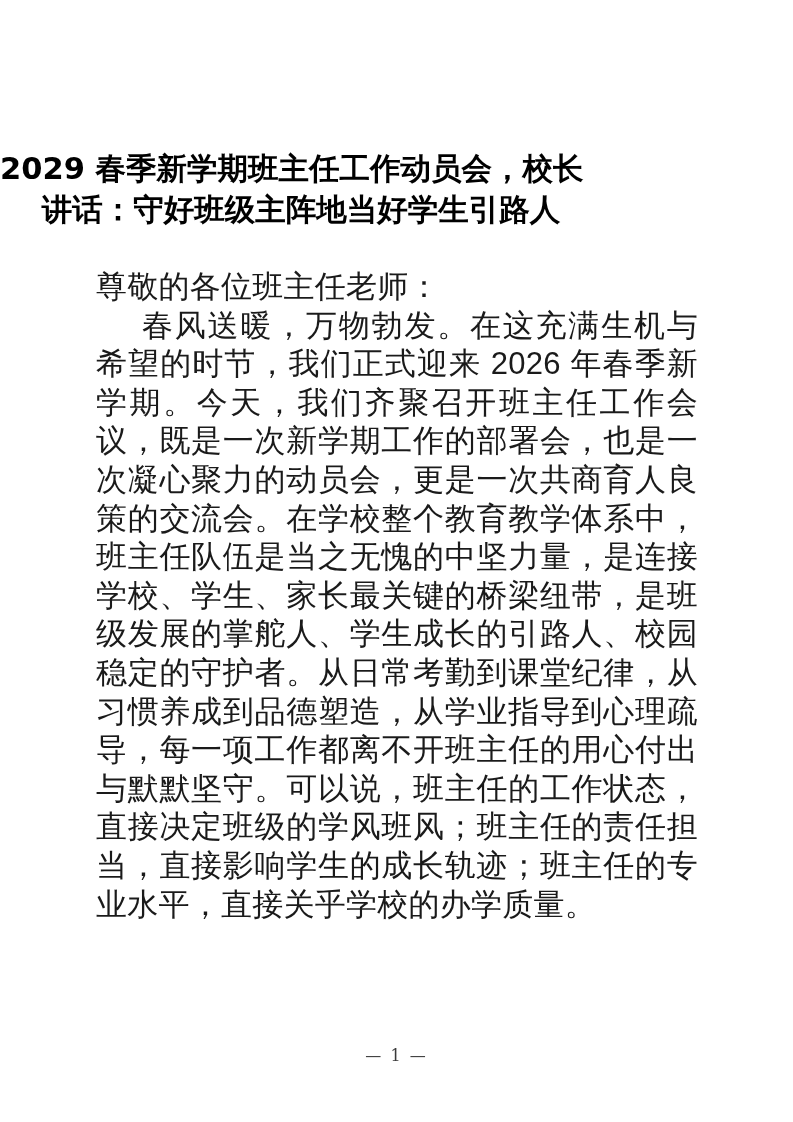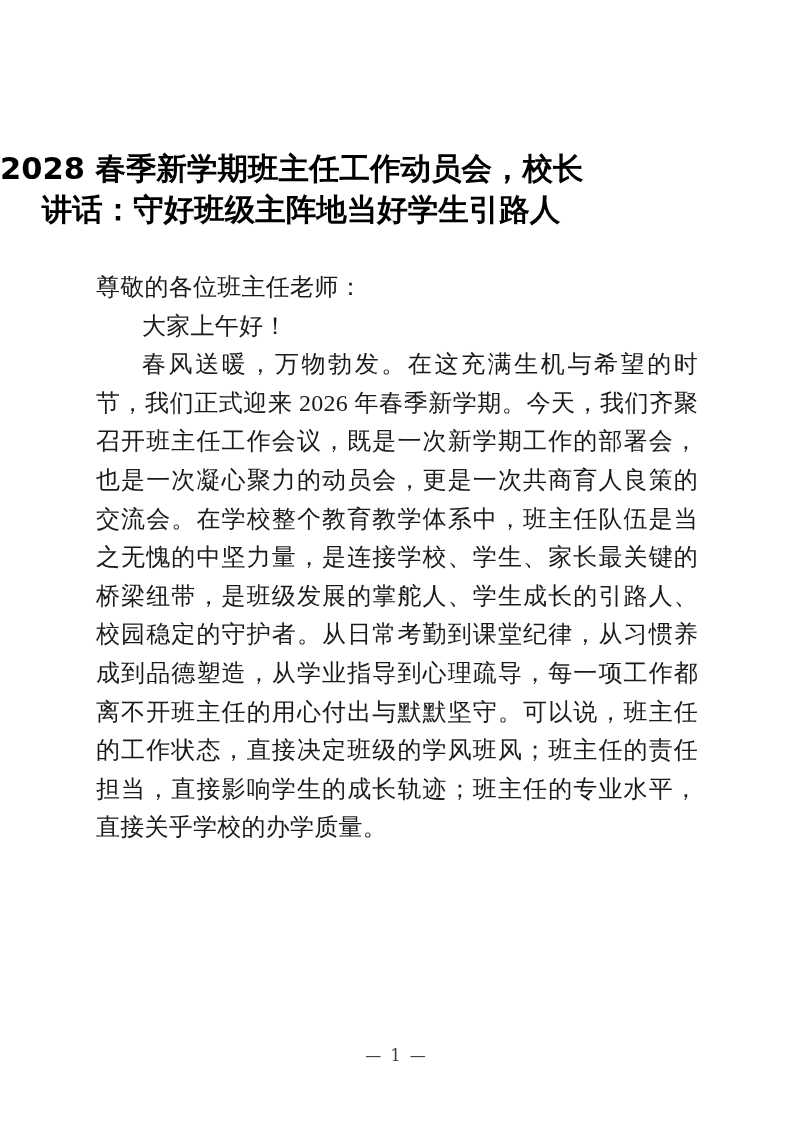--- a/index.html
+++ b/index.html
@@ -53,22 +53,22 @@
   }
   .body-block {
     position: absolute;
     top: 268px;
     left: 0;
     width: 602px;
   }
   p.para {
     margin: 0 0 0 0;
     padding: 0;
-    font-family: Liberation Serif, serif;
-    font-size: 24px;
+    font-family: Liberation Sans, sans-serif;
+    font-size: 31px;
     line-height: 38.6px;
     text-align: justify;
     text-justify: inter-character;
     text-align-last: left;
     color: #1a1a1a;
     letter-spacing: 0.25px;
     word-break: break-all;
   }
   p.para.indent {
     text-indent: 46px;
@@ -85,28 +85,27 @@
     color: #3a3a3a;
     letter-spacing: 2px;
   }
 </style>
 </head>
 <body>
 
 <div class="page">
 
   <h1 class="doc-title">
-    <span class="tline tline-1">2028 春季新学期班主任工作动员会，校长</span>
+    <span class="tline tline-1">2029 春季新学期班主任工作动员会，校长</span>
     <span class="tline tline-2">讲话：守好班级主阵地当好学生引路人</span>
   </h1>
 
   <div class="content">
     <div class="body-block">
       <p class="para">尊敬的各位班主任老师：</p>
-      <p class="para indent">大家上午好！</p>
       <p class="para indent">春风送暖，万物勃发。在这充满生机与希望的时节，我们正式迎来 2026 年春季新学期。今天，我们齐聚召开班主任工作会议，既是一次新学期工作的部署会，也是一次凝心聚力的动员会，更是一次共商育人良策的交流会。在学校整个教育教学体系中，班主任队伍是当之无愧的中坚力量，是连接学校、学生、家长最关键的桥梁纽带，是班级发展的掌舵人、学生成长的引路人、校园稳定的守护者。从日常考勤到课堂纪律，从习惯养成到品德塑造，从学业指导到心理疏导，每一项工作都离不开班主任的用心付出与默默坚守。可以说，班主任的工作状态，直接决定班级的学风班风；班主任的责任担当，直接影响学生的成长轨迹；班主任的专业水平，直接关乎学校的办学质量。</p>
     </div>
   </div>
 
   <div class="footer">
     <span>— 1 —</span>
   </div>
 
 </div>
 

